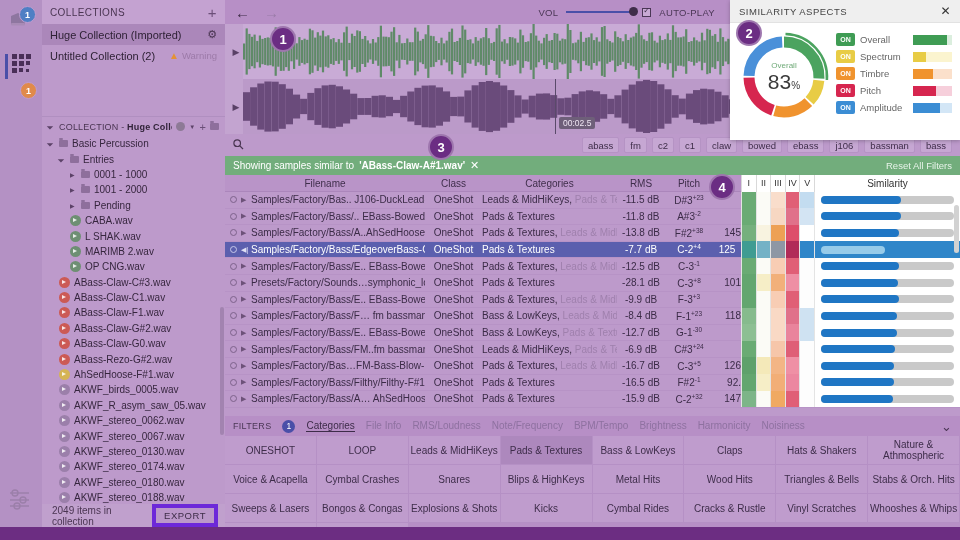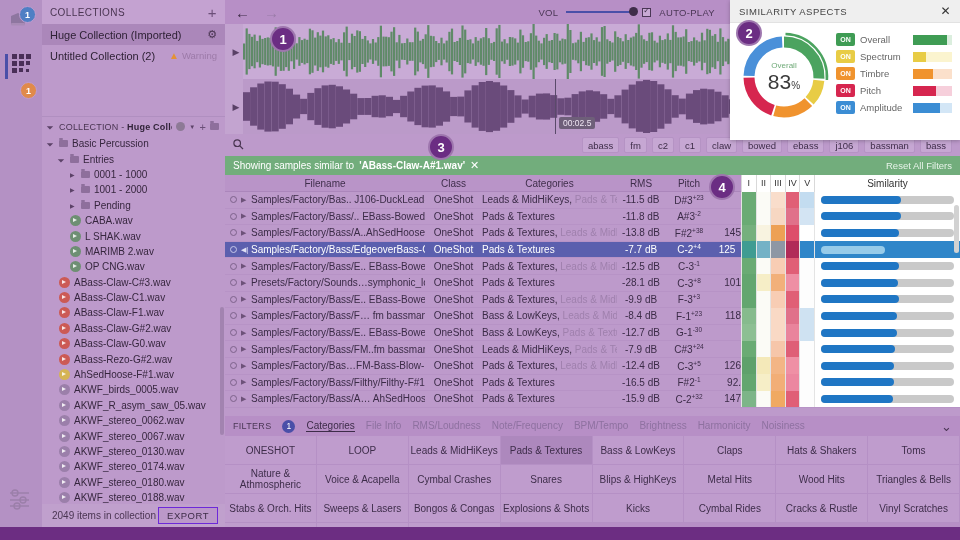--- a/index.html
+++ b/index.html
@@ -85,21 +85,21 @@
     border-top:2.5px solid transparent; border-bottom:2.5px solid transparent;
   }
   .w-green{background:#6e8f73;} .w-red{background:#cc5a55;}
   .w-purp{background:#9b7faa;} .w-yellow{background:#d5b455;}
   .sb-status {
     height: 23px; background: #c0a0cd; display: flex; align-items: center;
     justify-content: space-between; padding: 0 7px 0 10px;
     font-size: 10px; color: #4a3552;
   }
   .export-btn {
-    border: 1px solid #6d28d9; padding: 2px 8px; font-size: 9.5px;
+    border: 4px solid #6d28d9; padding: 2px 8px; font-size: 9.5px;
     letter-spacing: .5px; color: #3d2c47; background: #bb98c9; cursor: pointer;
   }
   .sb-scroll {
     position:absolute; right:1px; top:190px; width:4px; height:128px;
     background:#a283b0; border-radius:2px;
   }
 
   
   .main { position: absolute; left: 225px; top: 0; right: 0; height: 527px; }
 
@@ -1014,21 +1014,21 @@
             </div>
           </div>
           <div class="trow">
             <div class="td fname">
               <span class="radio"></span>
               <span class="ptri">▶</span>
               <span class="fn">Samples/Factory/Bass/FM..fm bassman_c3.wav</span>
             </div>
             <div class="td class" style="text-align:center">OneShot</div>
             <div class="td cats"><span class="c1">Leads &amp; MidHiKeys,</span><span class="dim c2"> Pads &amp; Textures</span></div>
-            <div class="td rms" style="text-align:center">-7.9 dB</div>
+            <div class="td rms" style="text-align:center">-6.9 dB</div>
             <div class="td pitch" style="text-align:center"><span class="p">C#3</span><span class="sup">+24</span></div>
             <div class="td bpm" style="text-align:right"></div>
             <div class="td cell" style="background:#6aab74"></div>
             <div class="td cell" style="background:#fbfbf6"></div>
             <div class="td cell" style="background:#f6c6aa"></div>
             <div class="td cell" style="background:#df5f77"></div>
             <div class="td cell" style="background:#fdfdfd"></div>
             <div class="td simwrap">
               <div class="simbar-bg">
                 <div class="simbar-fg" style="width:56%"></div>
@@ -1036,21 +1036,21 @@
             </div>
           </div>
           <div class="trow">
             <div class="td fname">
               <span class="radio"></span>
               <span class="ptri">▶</span>
               <span class="fn">Samples/Factory/Bas…FM-Bass-Blow-It-C2.wav</span>
             </div>
             <div class="td class" style="text-align:center">OneShot</div>
             <div class="td cats"><span class="c1">Pads &amp; Textures,</span><span class="dim c2"> Leads &amp; MidHiKeys</span></div>
-            <div class="td rms" style="text-align:center">-12.4 dB</div>
+            <div class="td rms" style="text-align:center">-16.7 dB</div>
             <div class="td pitch" style="text-align:center"><span class="p">C-3</span><span class="sup">+5</span></div>
             <div class="td bpm" style="text-align:right">126</div>
             <div class="td cell" style="background:#5ea16b"></div>
             <div class="td cell" style="background:#f4e9b9"></div>
             <div class="td cell" style="background:#f3b585"></div>
             <div class="td cell" style="background:#ef90a5"></div>
             <div class="td cell" style="background:#fdfdfd"></div>
             <div class="td simwrap">
               <div class="simbar-bg">
                 <div class="simbar-fg" style="width:55%"></div>
@@ -1122,21 +1122,20 @@
         <span class="f-chev">⌄</span>
       </div>
       <div class="cat-grid" id="catgrid">
           <div class="cat-cell">ONESHOT</div>
           <div class="cat-cell">LOOP</div>
           <div class="cat-cell">Leads &amp; MidHiKeys</div>
           <div class="cat-cell active">Pads &amp; Textures</div>
           <div class="cat-cell">Bass &amp; LowKeys</div>
           <div class="cat-cell">Claps</div>
           <div class="cat-cell">Hats &amp; Shakers</div>
-          <div class="cat-cell">Toms</div>
           <div class="cat-cell">Nature &amp; Athmospheric</div>
           <div class="cat-cell">Voice &amp; Acapella</div>
           <div class="cat-cell">Cymbal Crashes</div>
           <div class="cat-cell">Snares</div>
           <div class="cat-cell">Blips &amp; HighKeys</div>
           <div class="cat-cell">Metal Hits</div>
           <div class="cat-cell">Wood Hits</div>
           <div class="cat-cell">Triangles &amp; Bells</div>
           <div class="cat-cell">Stabs &amp; Orch. Hits</div>
           <div class="cat-cell">Sweeps &amp; Lasers</div>

